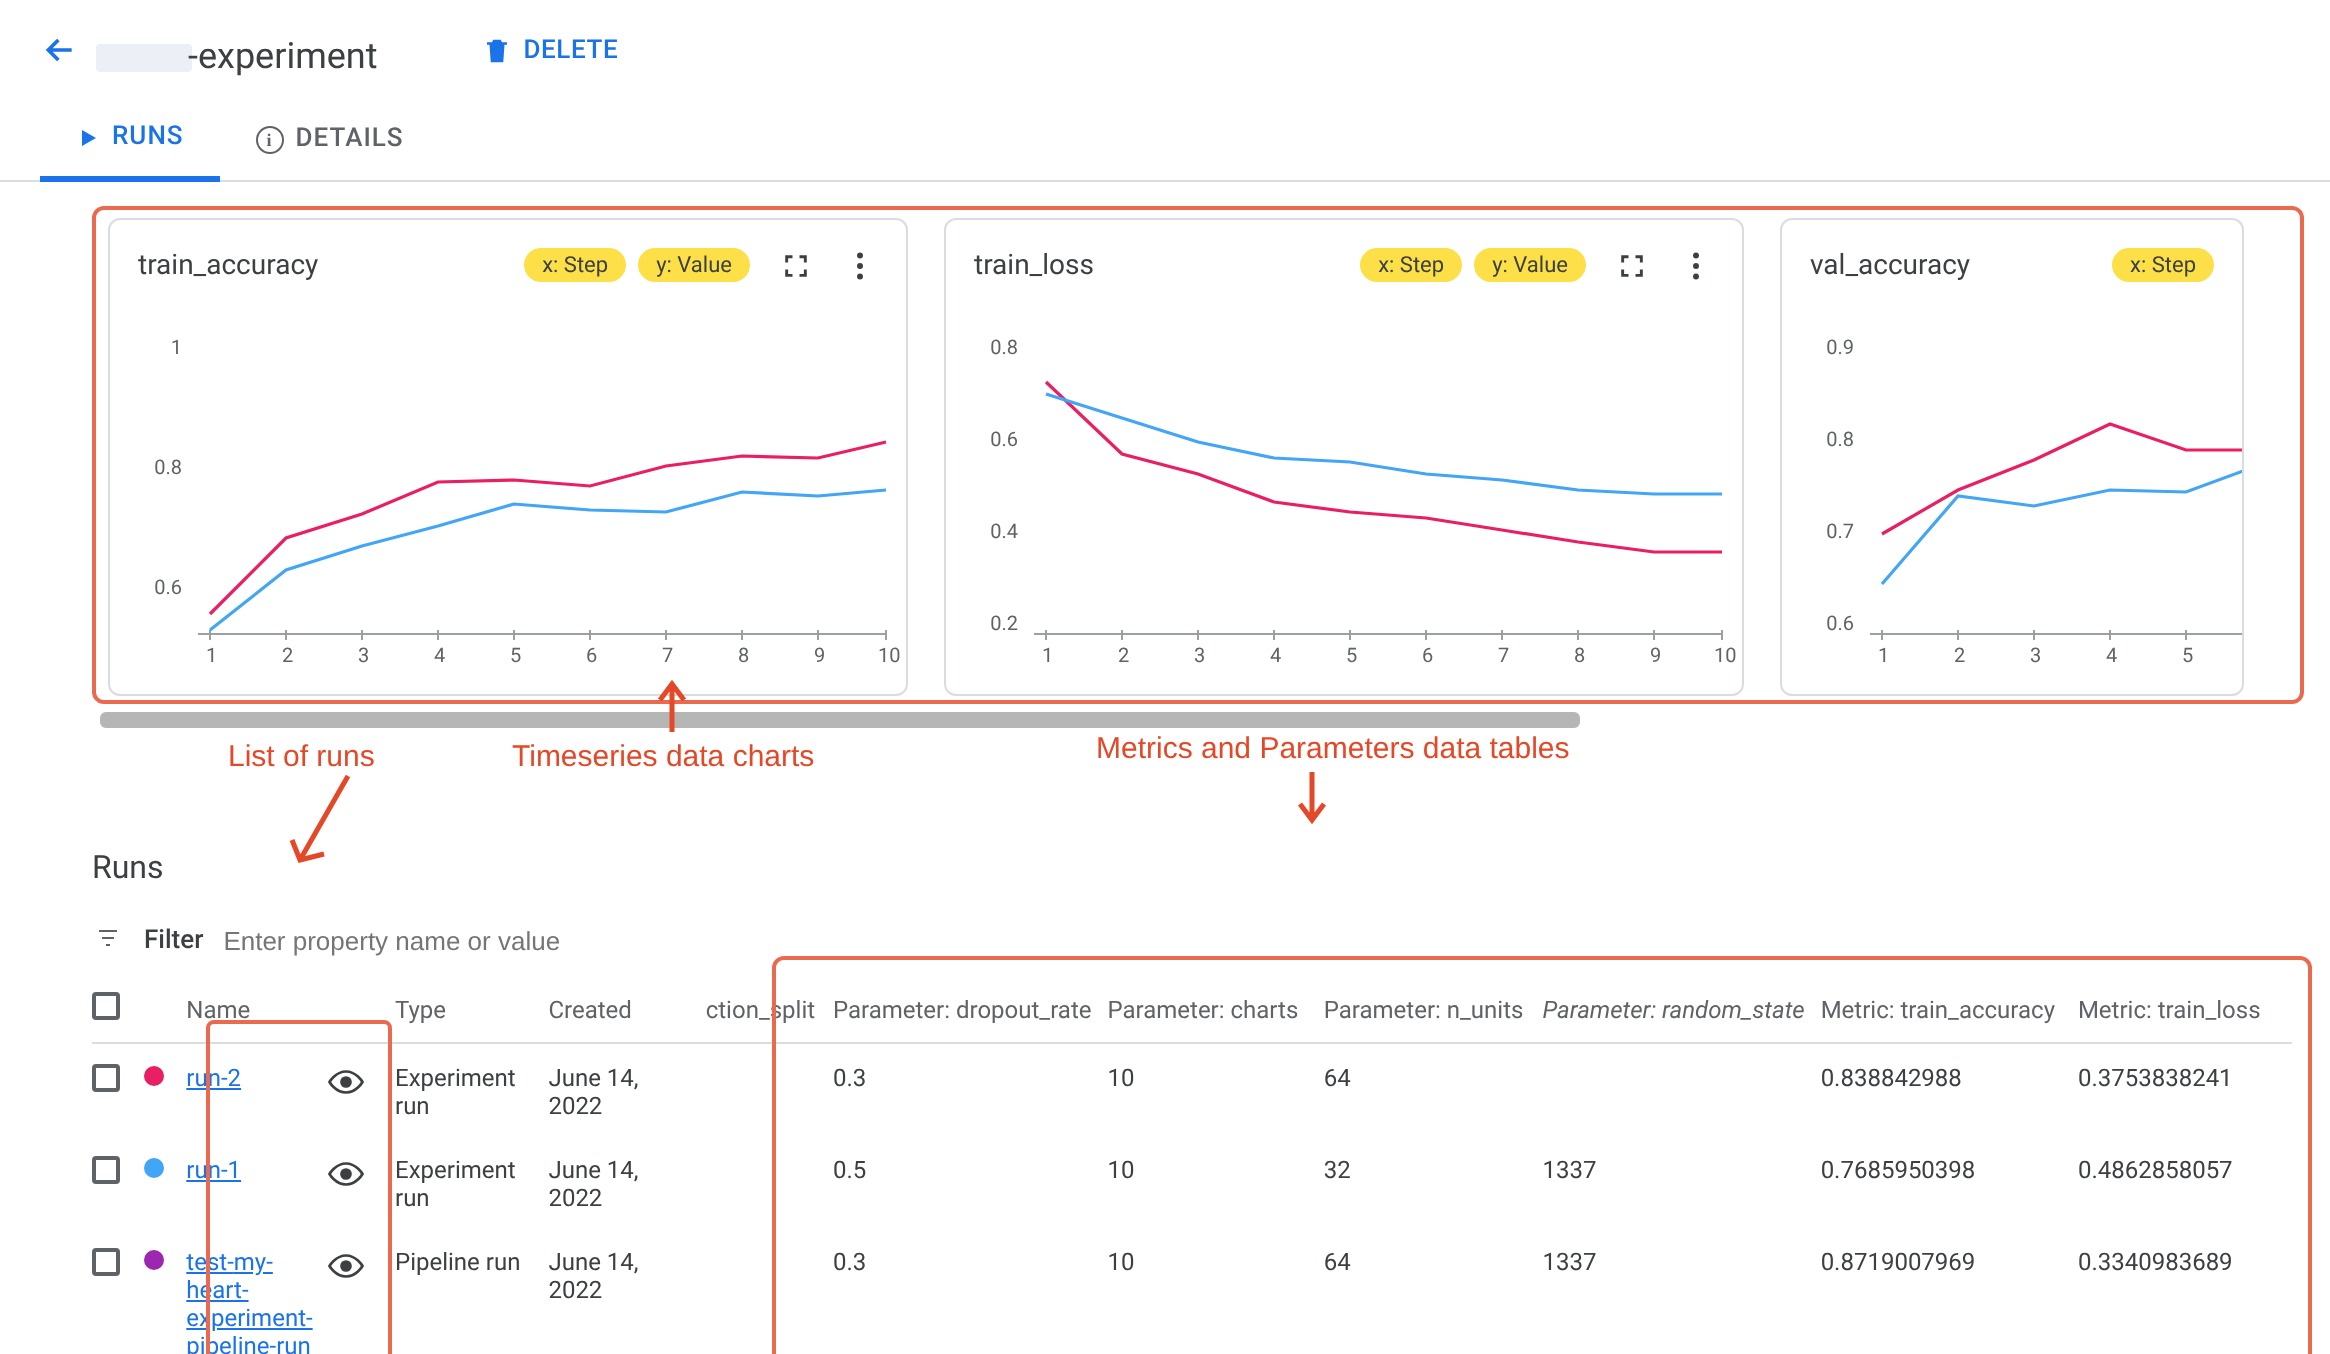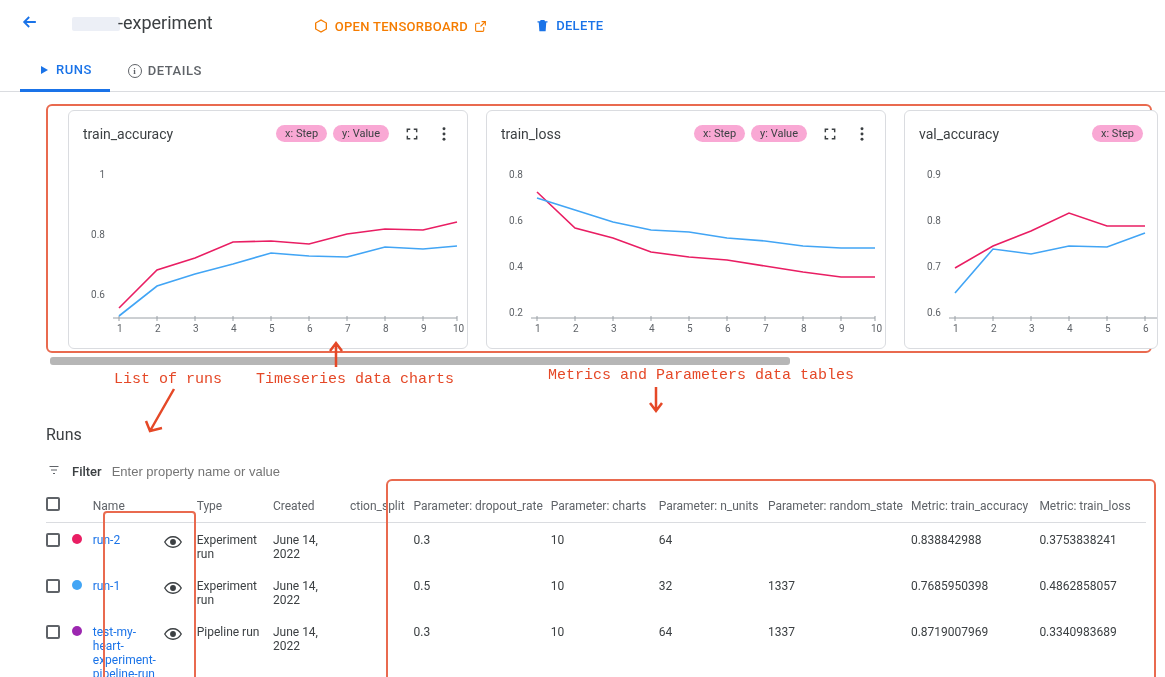--- a/index.html
+++ b/index.html
@@ -1,74 +1,65 @@
 <!DOCTYPE html>
 <html><head>
 <meta charset="utf-8">
 <style>
 *{box-sizing:border-box;margin:0;padding:0}
 body{font-family:Roboto,Arial,sans-serif;font-size:13px;color:#202124;background:#fff;width:1165px;overflow:hidden}
-.header{display:flex;align-items:flex-start;padding:12px 20px;gap:32px}
+.header{display:flex;align-items:flex-end;padding:12px 20px;gap:8px}
 .back-arrow{color:#1a73e8;cursor:pointer}
 .title{font-size:18px;color:#3c4043}
 .title-mask{display:inline-block;width:48px;height:14px;background:#eceff6;border-radius:2px;vertical-align:middle;margin-right:-2px}
 .header-btn{display:flex;align-items:center;gap:6px;font-size:13px;font-weight:500;padding:6px 8px;cursor:pointer;letter-spacing:.3px}
 .tb-btn{color:#f57c00}
 .del-btn{color:#1a73e8}
 .tabs{display:flex;gap:0;padding:0 20px;border-bottom:1px solid #dadce0}
 .tab{display:flex;align-items:center;gap:6px;padding:10px 18px 12px;font-size:13px;font-weight:500;color:#5f6368;cursor:pointer;letter-spacing:.5px}
 .tab.active{color:#1a73e8;border-bottom:3px solid #1a73e8;margin-bottom:-1px}
 .icon-circle-i{border:1.5px solid #5f6368;border-radius:50%;width:14px;height:14px;display:flex;align-items:center;justify-content:center;font-size:9px;font-weight:bold;font-family:serif}
 .content{padding:12px 16px 0 46px}
-.charts-row{display:flex;gap:18px;width:1106px;border:2px solid #e96a4f;border-radius:6px;padding:4px 20px 2px;margin-bottom:4px}
+.charts-row{display:flex;gap:18px;width:1106px;border:2px solid #e96a4f;border-radius:6px;padding:4px 6px 2px;margin-bottom:4px}
 .chart-card{background:#fff;border:1px solid #dadce0;border-radius:6px;flex-shrink:0;overflow:hidden}
 .chart-card.big{width:400px}
 .chart-head{display:flex;align-items:center;padding:14px 14px 6px;gap:6px}
 .chart-title{flex:1;font-size:14px;color:#3c4043}
-.pill{background:#f9a8d4;border-radius:10px;padding:2px 9px;font-size:11px;color:#3c4043}
+.pill{background:#fde047;border-radius:10px;padding:2px 9px;font-size:11px;color:#3c4043}
 .fs-icon,.more-icon{width:18px;color:#5f6368;display:flex;justify-content:center;cursor:pointer;margin-left:8px}
 svg.plot{display:block}
 .charts-scroll{height:8px;background:#b6b6b6;border-radius:3px;width:740px;margin:0 0 14px 4px}
-.annot{color:#e54827;font-size:15px;position:absolute;font-family:Liberation Mono, monospace;font-weight:400}
+.annot{color:#e54827;font-size:15px;position:absolute;font-family:Liberation Sans, sans-serif;font-weight:400}
 .annot-wrap{position:relative;height:40px}
 .arrow{position:absolute;color:#e54827}
 .section-title{font-size:16px;color:#3c4043;margin:6px 0 14px}
 .filter-row{display:flex;align-items:flex-start;gap:10px;padding:6px 0 10px;color:#5f6368}
 .filter-input{border:none;outline:none;font-size:13px;flex:1;color:#80868b}
 .table-wrap{position:relative}
 .metrics-box{position:absolute;border:2px solid #e96a4f;border-radius:6px;top:-10px;left:340px;width:770px;height:230px;pointer-events:none}
 .list-box{position:absolute;border:2px solid #e96a4f;border-radius:4px;top:22px;left:57px;width:93px;height:176px;pointer-events:none}
 table{border-collapse:collapse;width:1100px}
 th{text-align:left;font-size:12px;font-weight:400;color:#5f6368;padding:8px 8px 8px 0;border-bottom:1px solid #dadce0;white-space:nowrap}
 td{font-size:12px;color:#3c4043;padding:10px 8px 8px 0;vertical-align:top}
 .cb{width:14px;height:14px;border:2px solid #5f6368;border-radius:2px;display:inline-block}
 .dot{width:10px;height:10px;border-radius:50%;display:inline-block}
-.run-link{color:#1a73e8;cursor:pointer}
+.run-link{color:#1a73e8;text-decoration:underline;cursor:pointer}
 .eye{font-size:16px;color:#3c4043}
 </style>
 </head>
 <body>
 
 <div class="header">
   <span class="back-arrow">
     <svg width="20" height="20" viewBox="0 0 24 24" fill="none" stroke="#1a73e8" stroke-width="2.2">
         <path d="M19 12H5M11 6l-6 6 6 6"></path>
       </svg>
   </span>
   <span class="title"><span class="title-mask"></span><span>-experiment</span></span>
   <span style="width:28px"></span>
-  <div class="header-btn tb-btn">
-    <svg width="16" height="16" viewBox="0 0 24 24" fill="#f57c00">
-        <path d="M12 2l9 5v10l-9 5-9-5V7l9-5zm0 2.3L5 8v8l7 3.7L19 16V8l-7-3.7z"></path>
-      </svg>
-    <span>OPEN TENSORBOARD</span>
-    <svg width="13" height="13" viewBox="0 0 24 24" fill="none" stroke="#f57c00" stroke-width="2">
-        <path d="M14 3h7v7M21 3l-9 9M18 13v6a2 2 0 01-2 2H5a2 2 0 01-2-2V8a2 2 0 012-2h6"></path>
-      </svg>
-  </div>
   <div class="header-btn del-btn">
     <svg width="15" height="15" viewBox="0 0 24 24" fill="#1a73e8">
         <path d="M6 7h12l-1 14H7L6 7zm3-4h6l1 2h4v2H4V5h4l1-2z"></path>
       </svg>
     <span>DELETE</span>
   </div>
 </div>
 
 <div class="tabs">
   <div class="tab active">
@@ -188,21 +179,21 @@
             <line x1="278" y1="168" x2="278" y2="173"></line>
             <line x1="316" y1="168" x2="316" y2="173"></line>
             <line x1="354" y1="168" x2="354" y2="173"></line>
             <line x1="388" y1="168" x2="388" y2="173"></line>
           </g>
         <polyline fill="none" stroke="#e91e63" stroke-width="1.6" points="50,44 88,80 126,90 164,104 202,109 240,112 278,118 316,124 354,129 388,129"></polyline>
         <polyline fill="none" stroke="#42a5f5" stroke-width="1.6" points="50,50 88,62 126,74 164,82 202,84 240,90 278,93 316,98 354,100 388,100"></polyline>
       </svg>
     </div>
 
-    <div class="chart-card" style="width:254px">
+    <div class="chart-card" style="width:232px">
       <div class="chart-head">
         <span class="chart-title">val_accuracy</span>
         <span class="pill">x: Step</span>
       </div>
       <svg class="plot" width="254" height="200">
         <g font-size="10" fill="#5f6368">
             <text x="36" y="30" text-anchor="end">0.9</text>
             <text x="36" y="76" text-anchor="end">0.8</text>
             <text x="36" y="122" text-anchor="end">0.7</text>
             <text x="36" y="168" text-anchor="end">0.6</text>
@@ -264,21 +255,21 @@
             <th style="width: 28px;"><span class="cb"></span></th>
             <th style="width: 22px;"></th>
             <th style="width: 70px;">Name</th>
             <th style="width: 36px;"></th>
             <th style="width: 80px;">Type</th>
             <th style="width: 90px;">Created</th>
             <th style="width: 64px; margin-left: 24px;">ction_split</th>
             <th style="width: 120px; margin-left: 44px;">Parameter: dropout_rate</th>
             <th style="width: 110px;">Parameter: charts</th>
             <th style="width: 110px;">Parameter: n_units</th>
-            <th style="width: 130px;">Parameter: random_state</th>
+            <th style="width: 130px; font-style: italic;">Parameter: random_state</th>
             <th style="width: 130px;">Metric: train_accuracy</th>
             <th style="width: 110px;">Metric: train_loss</th>
           </tr>
         </thead>
       <tbody id="tbody">
           <tr>
             <td><span class="cb"></span></td>
             <td><span class="dot" style="background:#e91e63"></span></td>
             <td><span class="run-link">run-2</span></td>
             <td><span class="eye"><svg width="18" height="12" viewBox="0 0 24 16" fill="none" stroke="#3c4043" stroke-width="1.8">

